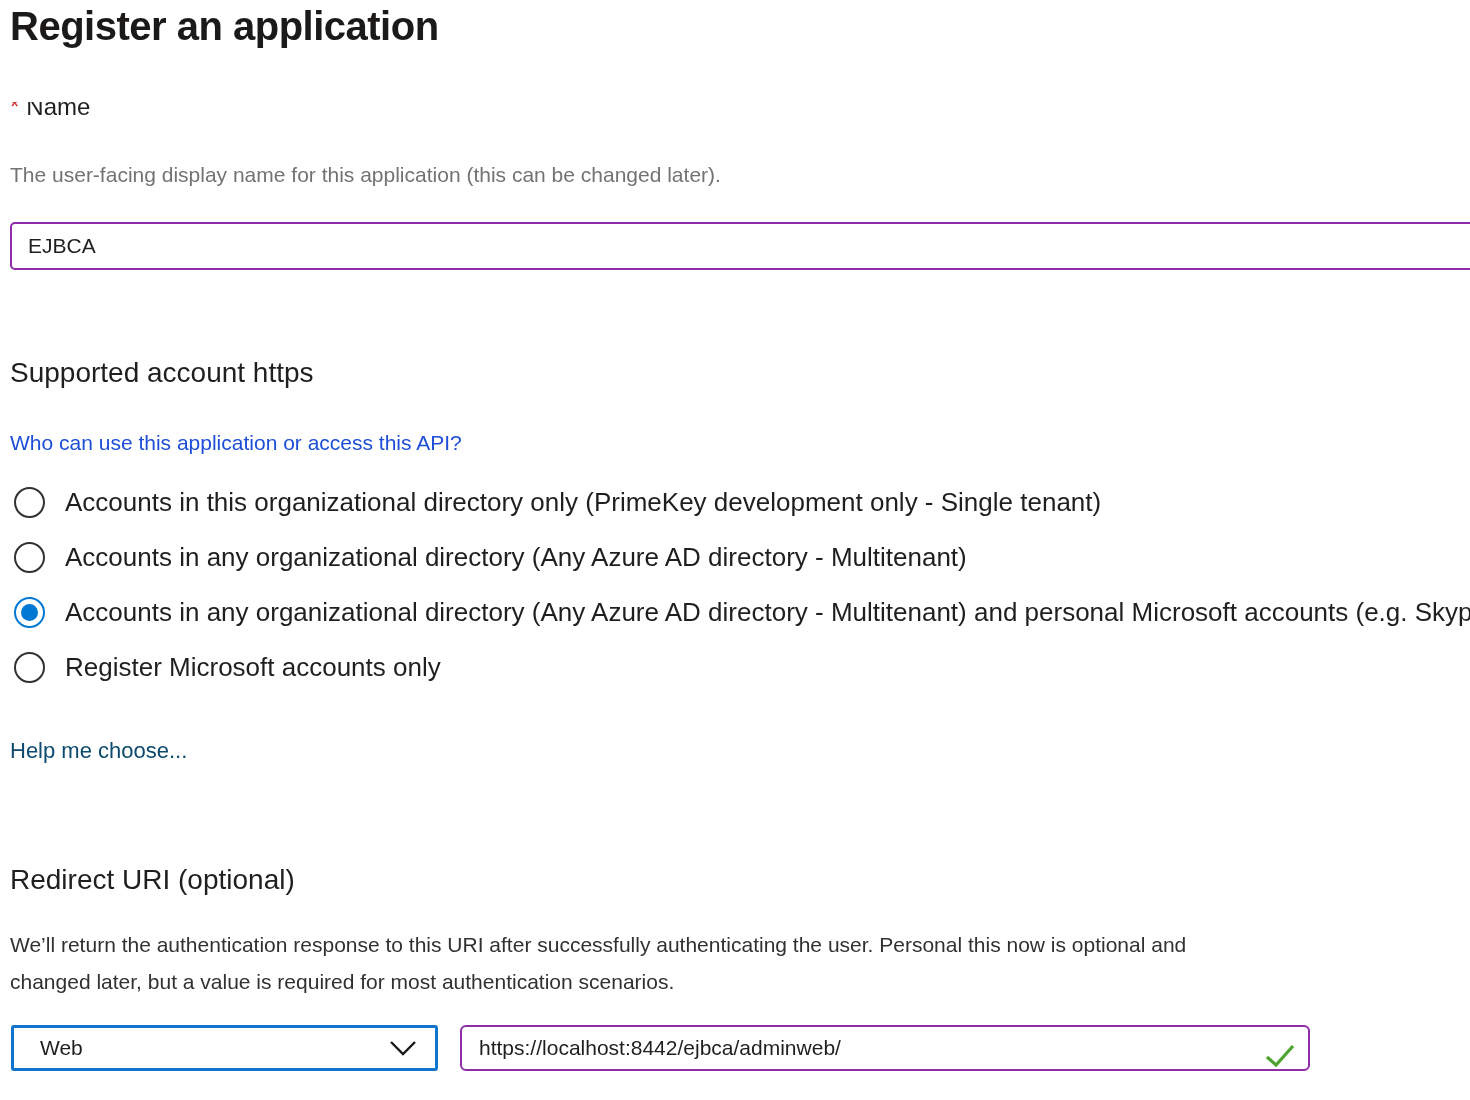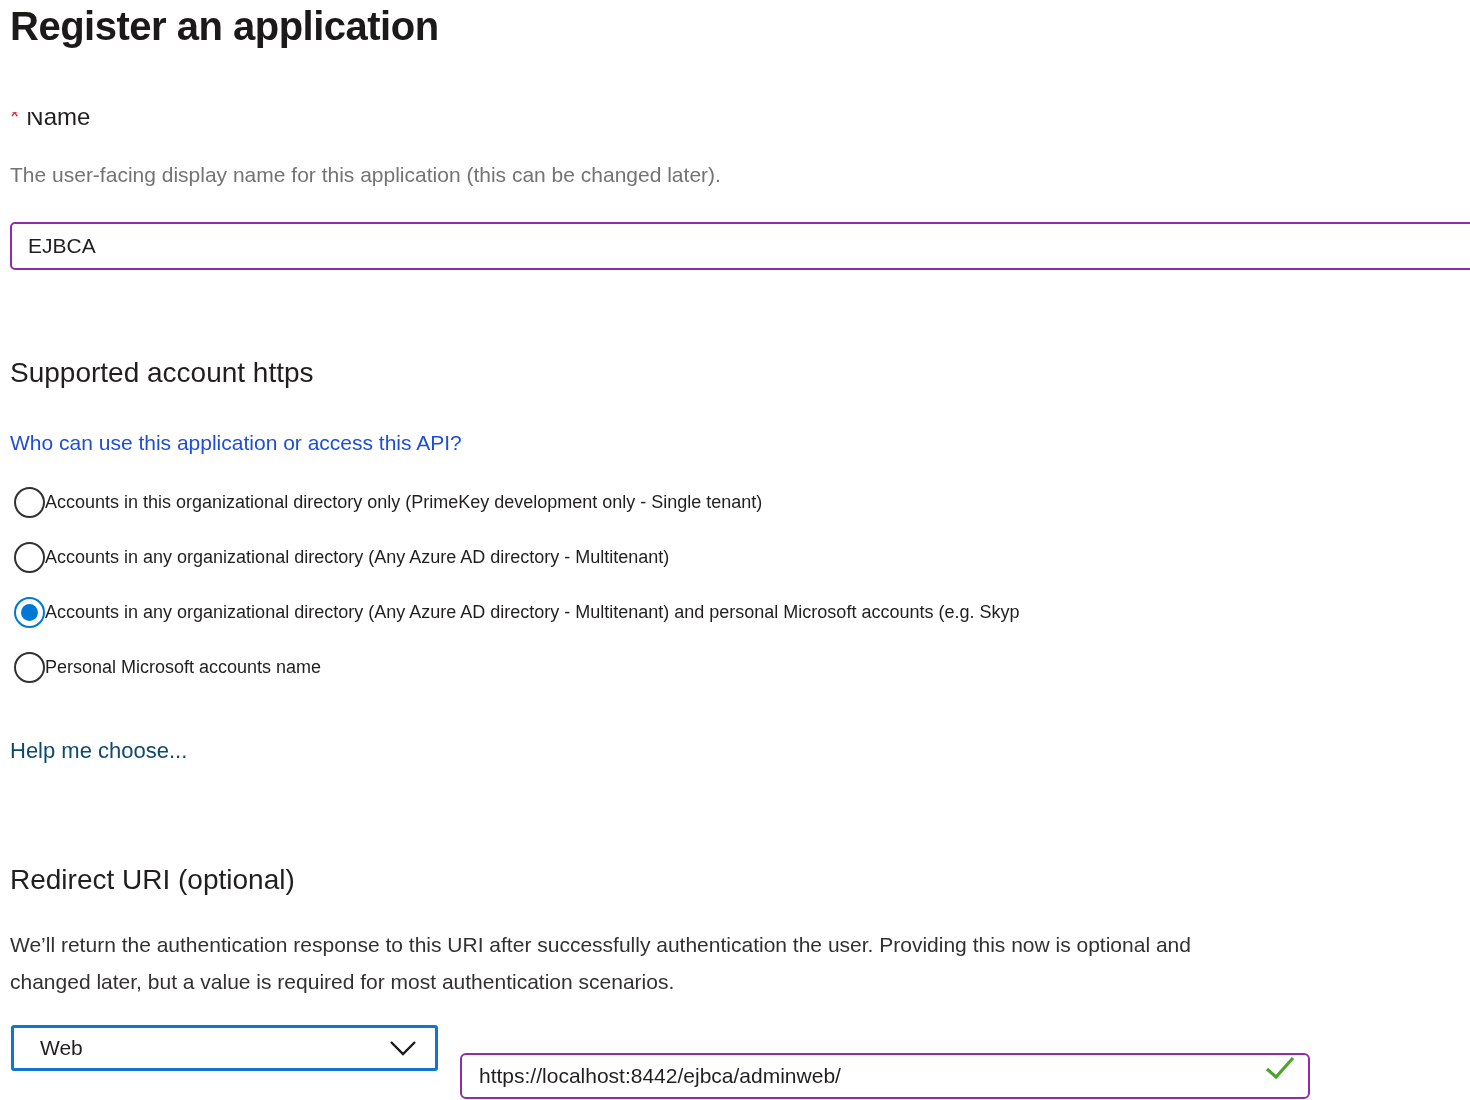--- a/index.html
+++ b/index.html
@@ -6,21 +6,21 @@
   html,body { width:1470px; height:1100px; background:#ffffff; overflow:hidden; }
   body { position:relative; font-family:"Liberation Sans", sans-serif; color:#201f1e; }
 
   .page-title {
     position:absolute; left:10px; top:4px;
     font-size:40px; font-weight:700; color:#1b1a19; letter-spacing:-0.5px;
   }
 
   
   .name-label-clip {
-    position:absolute; left:10px; top:112px; height:28px; overflow:hidden; width:300px;
+    position:absolute; left:10px; top:102px; height:28px; overflow:hidden; width:300px;
   }
   .name-label-inner {
     display:block; font-size:24px; line-height:38px; margin-top:-14px; color:#201f1e;
   }
   .required-asterisk { color:#d13438; font-size:24px; margin-right:7px; }
 
   .name-desc {
     position:absolute; left:10px; top:163px;
     font-size:21px; color:#737373;
   }
@@ -52,21 +52,21 @@
   }
   .radio-circle {
     flex:0 0 auto; width:31px; height:31px; border-radius:50%;
     border:2px solid #323130; background:#fff; margin-left:4px;
     display:flex; align-items:center; justify-content:center;
   }
   .radio-row.selected .radio-circle { border-color:#0078d4; }
   .radio-dot { width:17px; height:17px; border-radius:50%; background:transparent; }
   .radio-row.selected .radio-dot { background:#0078d4; }
   .radio-label {
-    font-size:18px; color:#201f1e; white-space:nowrap;
+    margin-left:20px; font-size:26px; color:#201f1e; white-space:nowrap;
   }
 
   .help-link {
     position:absolute; left:10px; top:738px;
     font-size:22px; color:#0c4a6e; text-decoration:none; cursor:pointer;
   }
 
   .redirect-desc {
     position:absolute; left:10px; top:926px;
     font-size:21px; color:#323130; line-height:37px; white-space:nowrap;
@@ -78,21 +78,21 @@
     display:flex; align-items:center; cursor:pointer;
   }
   .platform-select-value {
     font-size:21px; color:#201f1e; padding-left:26px; flex:1 1 auto;
   }
   .chevron-wrap { padding-right:18px; display:flex; align-items:center; }
 
   .uri-input-wrap {
     position:absolute; left:460px; top:1025px; width:850px; height:46px;
     border:2.5px solid #8f2da8; border-radius:6px; background:#fff;
-    display:flex; align-items:flex-start;margin-top:28px;
+    display:flex; align-items:flex-end;
   }
   .uri-input {
     flex:1 1 auto; border:none; outline:none; background:transparent;
     font-family:"Liberation Sans", sans-serif;
     font-size:21px; color:#201f1e; padding-left:17px; height:100%;
   }
   .check-wrap { padding-right:12px; display:flex; align-items:center; }
 </style>
 </head>
 <body>
@@ -127,30 +127,30 @@
   <div class="radio-row selected">
     <span class="radio-circle">
         <span class="radio-dot"></span>
       </span>
     <span class="radio-label">Accounts in any organizational directory (Any Azure AD directory - Multitenant) and personal Microsoft accounts (e.g. Skyp</span>
   </div>
   <div class="radio-row">
     <span class="radio-circle">
         <span class="radio-dot"></span>
       </span>
-    <span class="radio-label">Personal Microsoft accounts name</span>
+    <span class="radio-label">Register Microsoft accounts only</span>
   </div>
 </div>
 
 <a class="help-link">Help me choose...</a>
 
 <h2 class="section-heading redirect-heading">Redirect URI (optional)</h2>
 
 <div class="redirect-desc">
-  <div>We’ll return the authentication response to this URI after successfully authentication the user. Providing this now is optional and</div>
+  <div>We’ll return the authentication response to this URI after successfully authenticating the user. Personal this now is optional and</div>
   <div>changed later, but a value is required for most authentication scenarios.</div>
 </div>
 
 <div class="platform-select">
   <span class="platform-select-value">Web</span>
   <span class="chevron-wrap">
     <svg width="28" height="17" viewBox="0 0 28 17">
       <polyline points="2,2 14,14 26,2" fill="none" stroke="#1b1a19" stroke-width="2.4"></polyline>
     </svg>
   </span>

